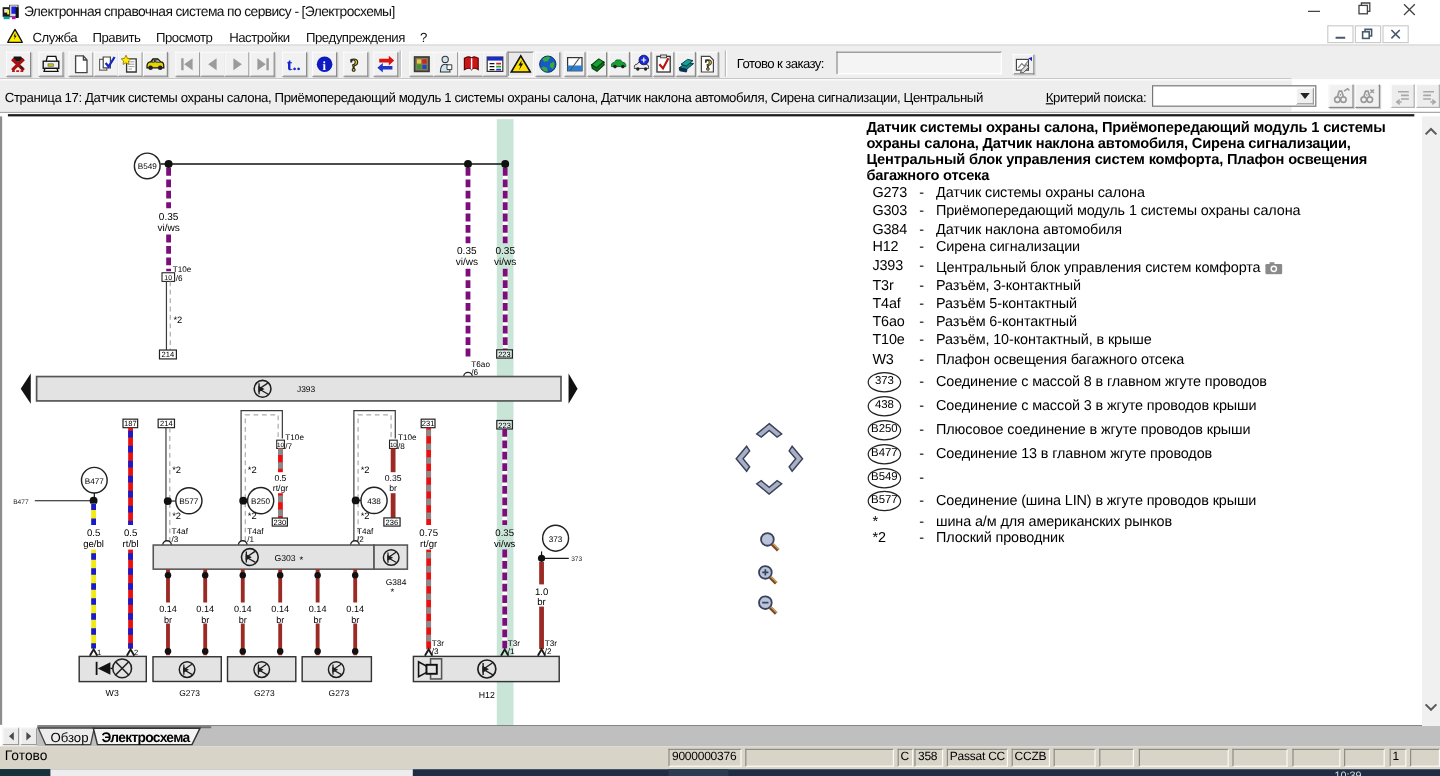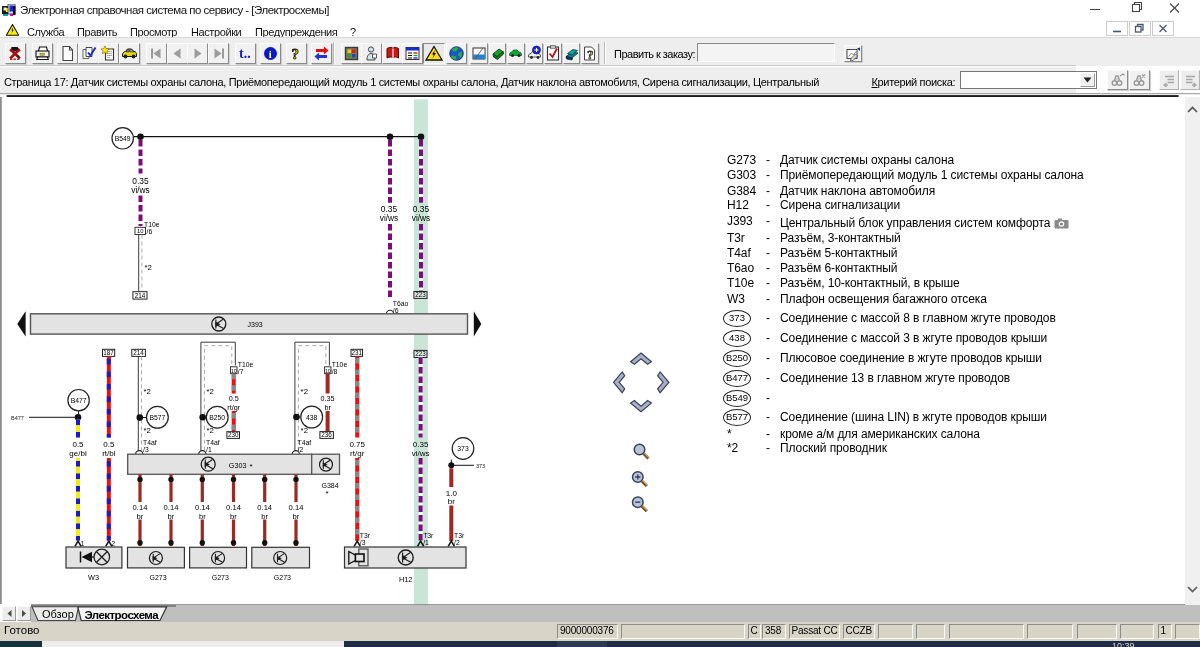--- a/index.html
+++ b/index.html
@@ -267,21 +267,21 @@
           <path d="M1 11.5 l0.5 2.5 5.5 1 0.5-2z" fill="#0a3060" stroke="#062040" stroke-width="0.7"></path>
         </svg>
       </div>
     <div class="tbtn" style="left:581px;width:17.5px">
         <svg width="14" height="17" viewBox="0 0 14 17">
           <path d="M1.5 2 h7 l3 3 v10 h-10z" fill="#fff" stroke="#444" stroke-width="1"></path>
           <text x="4" y="13.5" font-size="13" font-weight="bold" fill="#f0d000" stroke="#333" stroke-width="0.8" font-family="Liberation Serif,serif">?</text>
         </svg>
       </div>
     <div class="vsep" style="left:604px"></div>
-    <div class="abs" style="left:614px;top:10px;font-size:11px;letter-spacing:-0.5px">Править к заказу:</div>
+    <div class="abs" style="left:614px;top:10px;font-size:11px;letter-spacing:-0.5px">Готово к заказу:</div>
     <div class="abs" style="left:697px;top:5px;width:138px;height:19px;background:#f4f4f4;border:1px solid;border-color:#8a8a8a #fff #fff #8a8a8a;"></div>
     <div class="tbtn" style="left:843.5px;top:7px;width:18px;height:17px">
         <svg width="15" height="14" viewBox="0 0 15 14">
           <rect x="1" y="2.5" width="10" height="9" fill="#fff" stroke="#444" stroke-width="1"></rect>
           <path d="M2.5 9.5 l3-3.5 2 2 3-4" fill="none" stroke="#777" stroke-width="0.9"></path>
           <path d="M11 1.5 l3-1 v3.5z" fill="#1822cc"></path>
           <path d="M5 11.5 l4.5-4.5 2 2 -4.5 4.5 -2.5 0.5z" fill="#ddd" stroke="#444" stroke-width="0.8"></path>
         </svg>
       </div>
   </div>
@@ -325,20 +325,21 @@
     <div class="tbtn" style="left:1179.5px;top:3px;width:20px;height:20px;background:#ededed;border-color:#fbfbfb #b0b0b0 #b0b0b0 #fbfbfb;box-shadow:none">
         <svg width="17" height="17" viewBox="0 0 17 17">
           <g stroke="#a8a8a8" stroke-width="1.3" fill="none">
             <path d="M4 4.5 h9 M4 7.5 h6.5 M4 10.5 h6.5"></path>
             <path d="M10 13 h4 m-2.5-2 l2.5 2 -2.5 2"></path>
           </g>
         </svg>
       </div>
   </div>
   <div id="content" class="abs"></div>
+  <div class="lg lgt" style="left:722px;top:99.6px;">Датчик системы охраны салона, Приёмопередающий модуль 1 системы<br>охраны салона, Датчик наклона автомобиля, Сирена сигнализации,<br>Центральный блок управления систем комфорта, Плафон освещения<br>багажного отсека</div>
   <div class="lg term" style="top:153px">G273</div>
     <div class="lg dash" style="top:153px">-</div>
     <div class="lg desc" style="top:153px">Датчик системы охраны салона</div>
   <div class="lg term" style="top:168.3px">G303</div>
     <div class="lg dash" style="top:168.3px">-</div>
     <div class="lg desc" style="top:168.3px">Приёмопередающий модуль 1 системы охраны салона</div>
   <div class="lg term" style="top:183.7px">G384</div>
     <div class="lg dash" style="top:183.7px">-</div>
     <div class="lg desc" style="top:183.7px">Датчик наклона автомобиля</div>
   <div class="lg term" style="top:198.2px">H12</div>
@@ -380,21 +381,21 @@
   <div class="oval" style="top:369.8px">B477</div>
     <div class="lg dash" style="top:370.8px">-</div>
     <div class="lg desc" style="top:370.8px">Соединение 13 в главном жгуте проводов</div>
   <div class="oval" style="top:389.7px">B549</div>
     <div class="lg dash" style="top:390.7px">-</div>
   <div class="oval" style="top:409.1px">B577</div>
     <div class="lg dash" style="top:410.1px">-</div>
     <div class="lg desc" style="top:410.1px">Соединение (шина LIN) в жгуте проводов крыши</div>
   <div class="lg term" style="top:426.5px">*</div>
     <div class="lg dash" style="top:426.5px">-</div>
-    <div class="lg desc" style="top:426.5px">кроме а/м для американских салона</div>
+    <div class="lg desc" style="top:426.5px">шина а/м для американских рынков</div>
   <div class="lg term" style="top:441px">*2</div>
     <div class="lg dash" style="top:441px">-</div>
     <div class="lg desc" style="top:441px">Плоский проводник</div>
   <svg id="diagsvg" class="abs" width="1200" height="647" viewBox="0 0 1200 647">
     <line x1="0" y1="93.6" x2="1200" y2="93.6" stroke="#a8a8a8" stroke-width="1.1"></line>
     <rect x="6.6" y="95.1" width="1172" height="1.9" fill="#1d1d1d"></rect>
     <rect x="0" y="97" width="1.8" height="524" fill="#8d8d8d"></rect>
     <rect x="414" y="99.3" width="13.9" height="505.3" fill="#c9e5d7"></rect>
     <rect x="31" y="604.3" width="1169" height="1.5" fill="#6f6f6f"></rect>
     <defs>

